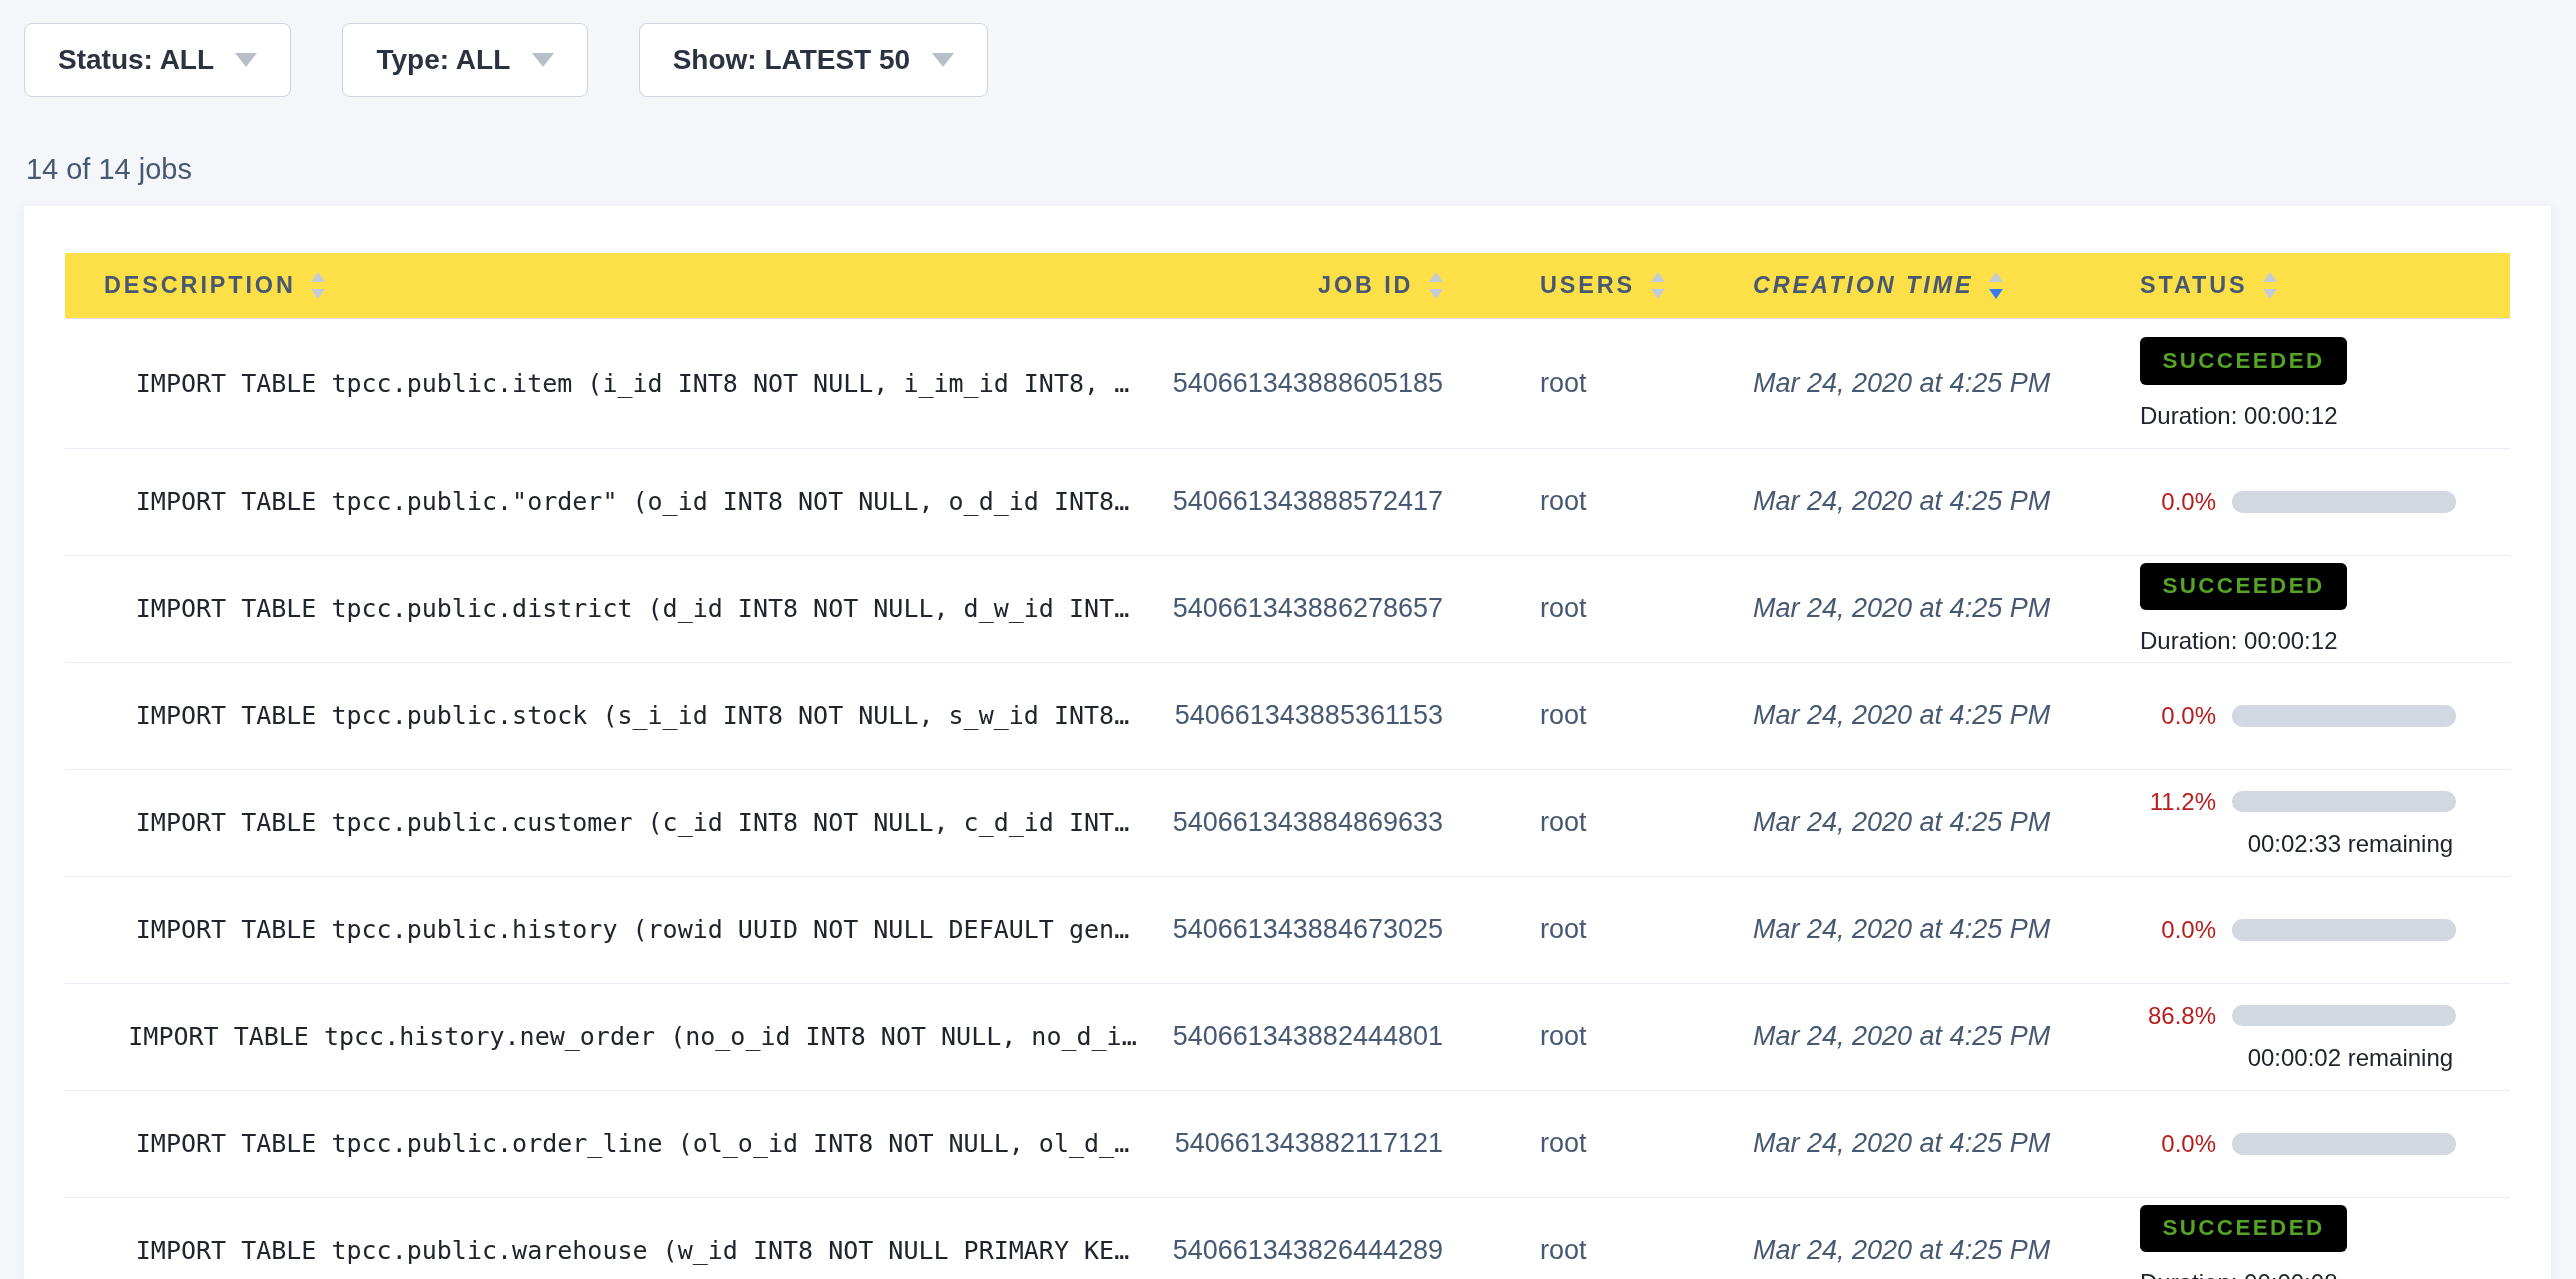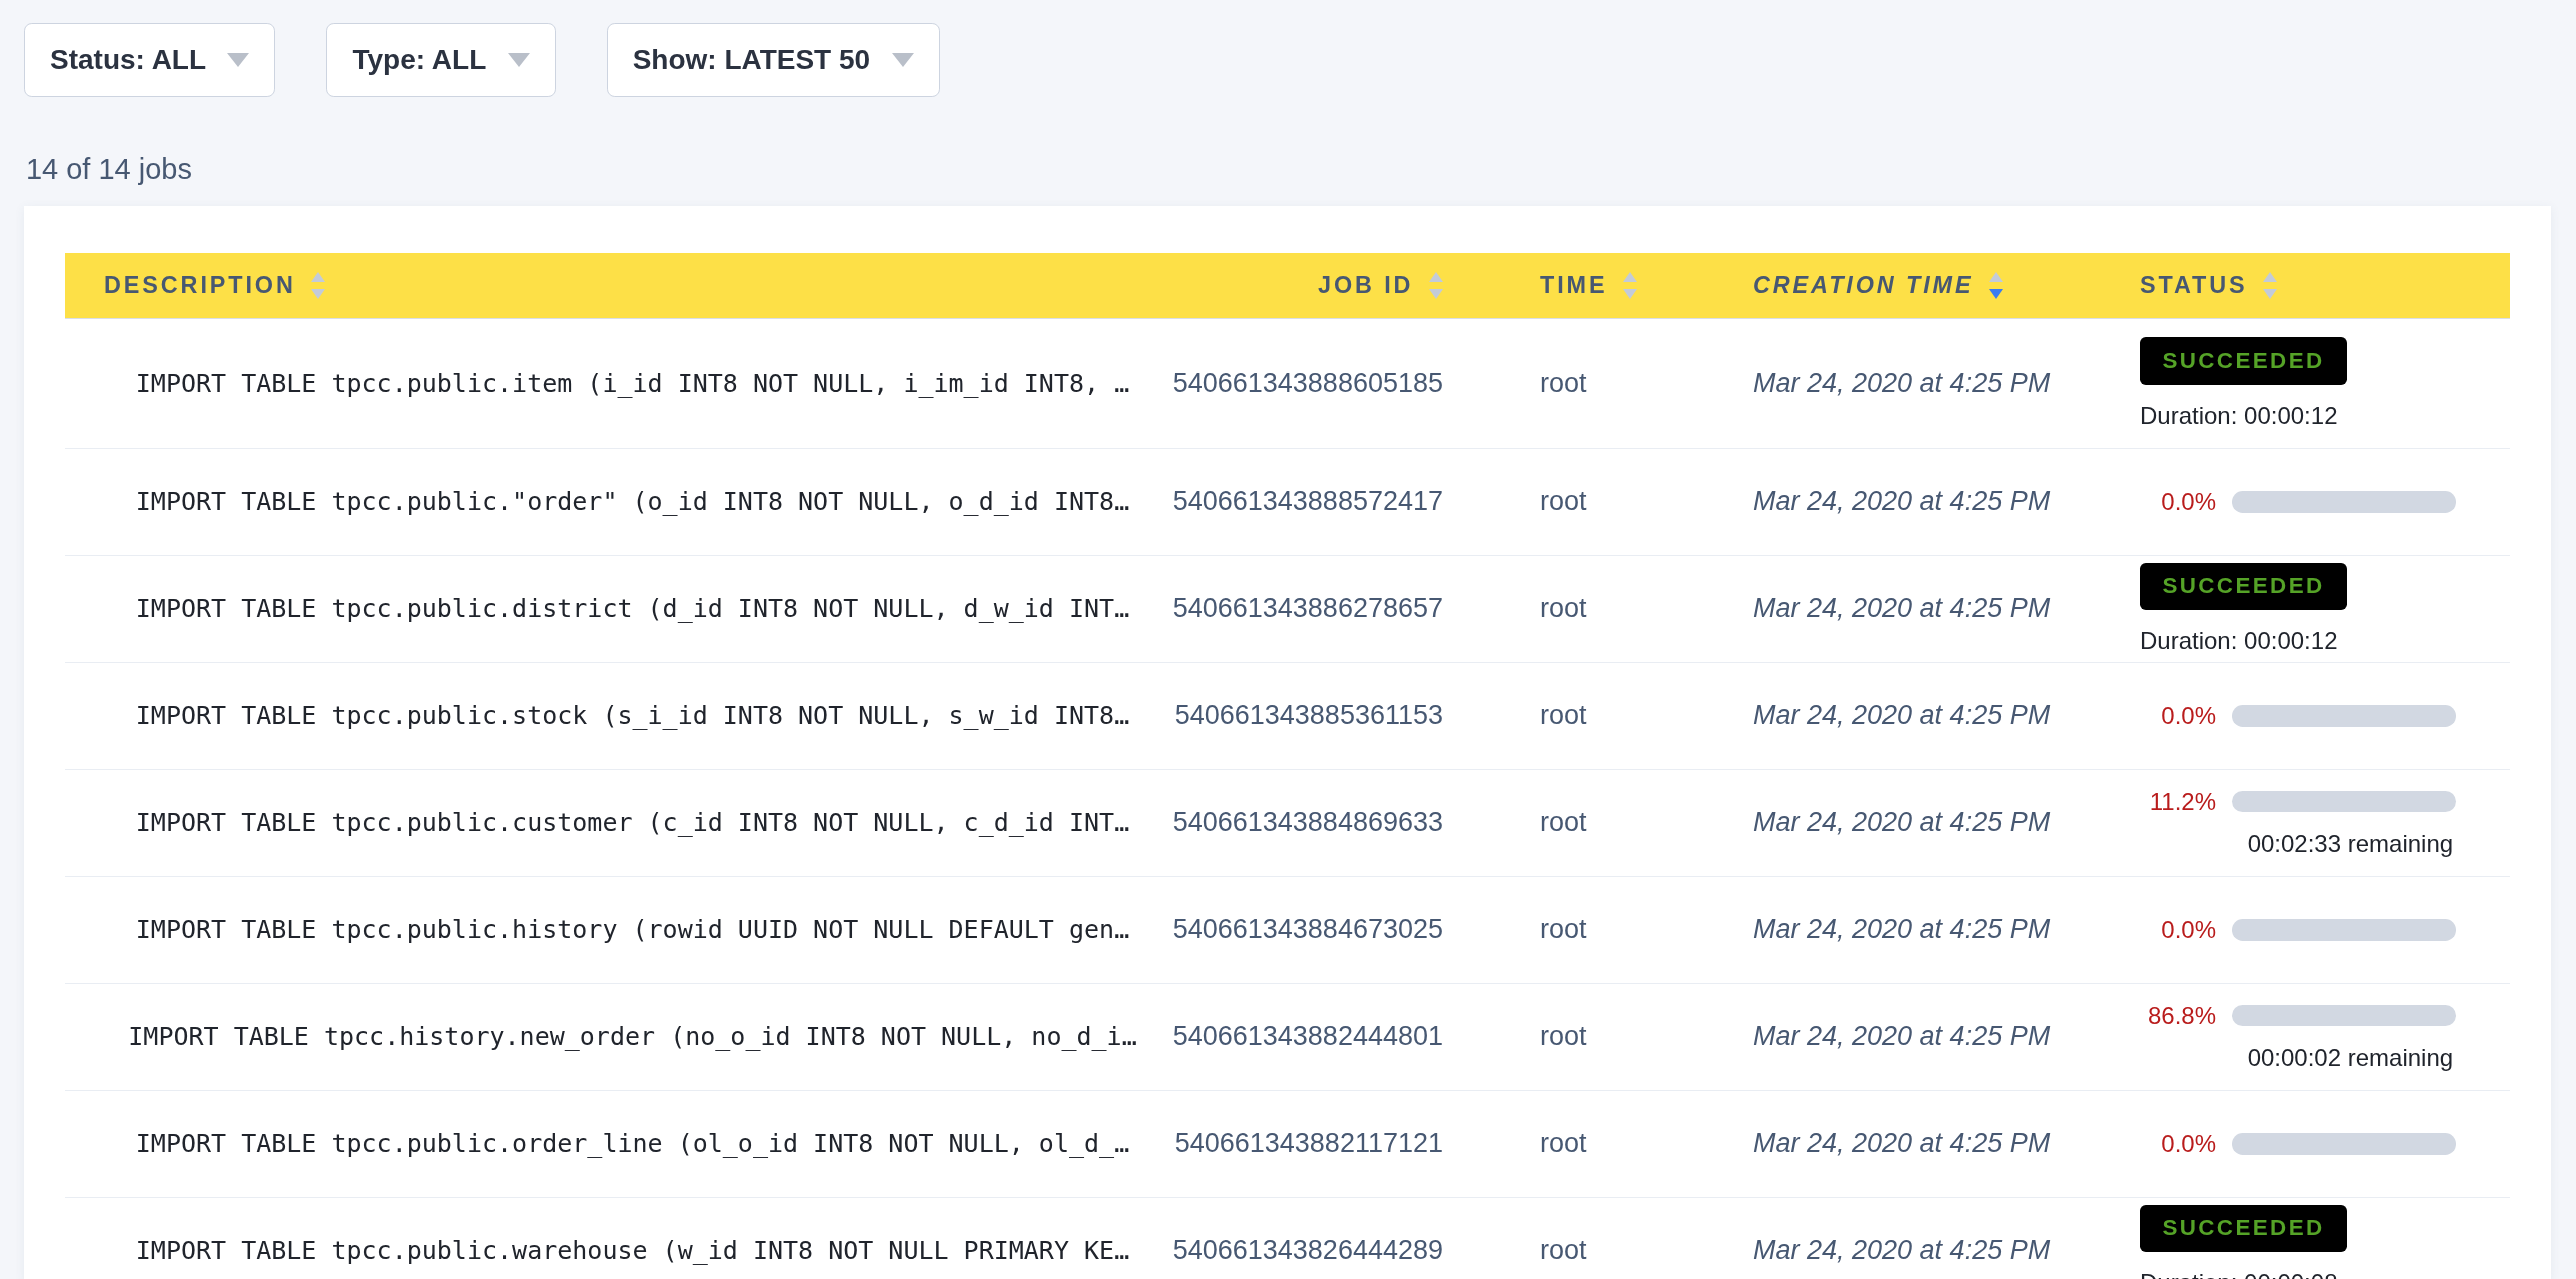--- a/index.html
+++ b/index.html
@@ -10,21 +10,21 @@
     font-family:"Liberation Sans", sans-serif;
     color:#475872;
   }
   .page { padding:23.4px 24px 0 24px; }
 
   
   .filters { display:flex; gap:51px; }
   .filter-btn {
     background:#ffffff; border:1.9px solid #cdd4e0; border-radius:7.8px;
     height:74px; display:inline-flex; align-items:center; gap:21.4px;
-    padding:0 25px; cursor:pointer;
+    padding:0 33px; cursor:pointer;
   }
   .filter-btn .label { font-size:28px; font-weight:bold; color:#2b3240; }
   .caret-down {
     width:0; height:0;
     border-left:11.7px solid transparent; border-right:11.7px solid transparent;
     border-top:14.6px solid #b9bfc9;
   }
 
   
   .summary { margin:56px 0 19.5px 1.9px; font-size:29px; color:#475872; }
@@ -137,21 +137,21 @@
           </span>
       </div>
       <div class="hcell c-jobid">
         <span>JOB ID</span>
         <span class="sort">
             <span class="tri-up"></span>
             <span class="tri-down"></span>
           </span>
       </div>
       <div class="hcell c-users">
-        <span>TIME</span>
+        <span>USERS</span>
         <span class="sort">
             <span class="tri-up"></span>
             <span class="tri-down"></span>
           </span>
       </div>
       <div class="hcell c-created">
         <span>CREATION TIME</span>
         <span class="sort">
             <span class="tri-up"></span>
             <span class="tri-down active"></span>

